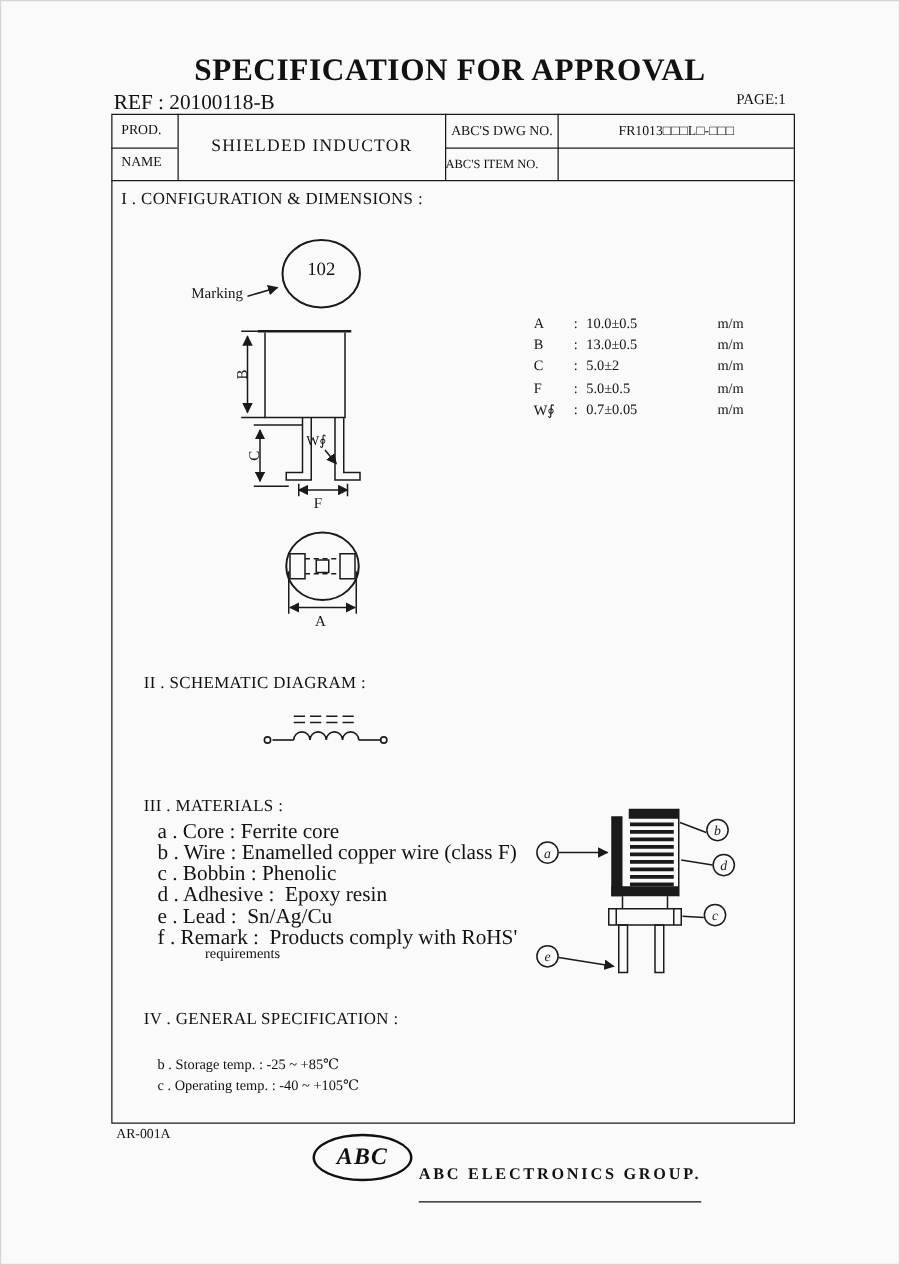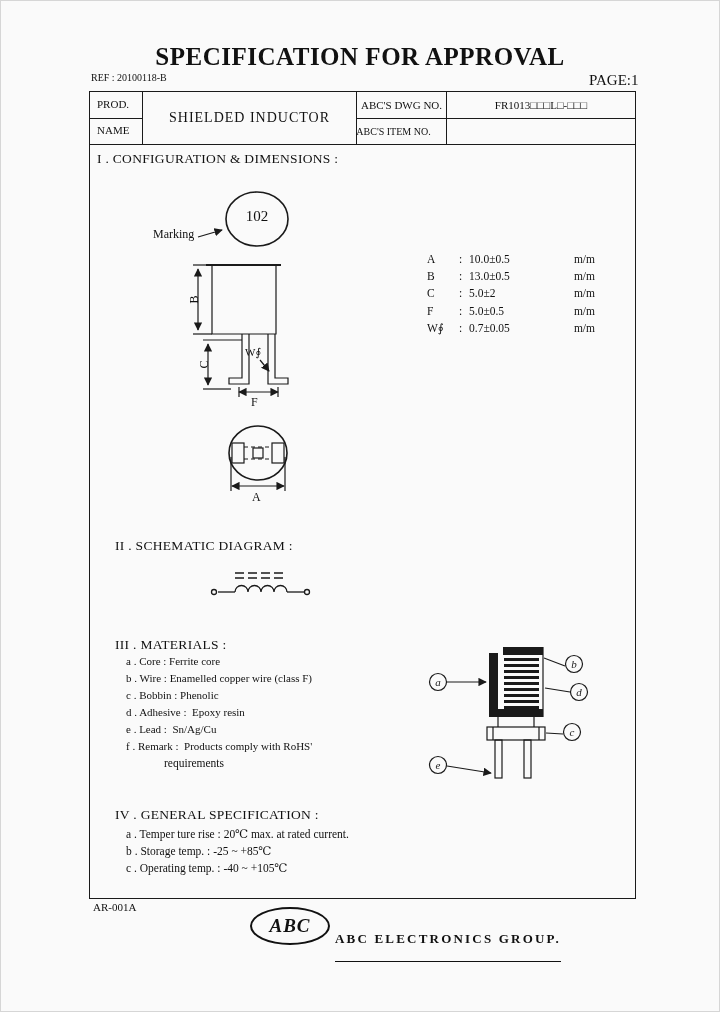--- a/index.html
+++ b/index.html
@@ -18,43 +18,43 @@
   }
   .frame { border:1px solid #1a1a1a; }
   .cellcenter { display:flex; align-items:center; justify-content:center; }
   .dimtable { }
   .dimrow { display:flex; align-items:center; height:17.4px; font-size:11.5px; }
   .dn { width:32px; }
   .dc { width:10px; }
   .dv { width:84px; text-align:left; }
   .du { width:42px; text-align:right; }
   .heading { font-size:13.5px; letter-spacing:0.3px; }
-  .mat { left:125px; font-size:11px; }
+  .mat { left:125px; font-size:17px; }
   .gen { left:125px; font-size:11.5px; }
   .rot { transform:rotate(-90deg); transform-origin:center; }
   .logo-ellipse {
     position:absolute; left:249px; top:906px; width:76px; height:34px;
     border:2.5px solid #111; border-radius:50%;
     display:flex; align-items:center; justify-content:center;
   }
   .logo-text { font-style:italic; font-weight:bold; font-size:19px; letter-spacing:1px; }
   .cn { position:absolute; left:334px; top:903px; font-size:19px; font-weight:bold; letter-spacing:10px; white-space:pre; }
   .en { position:absolute; left:334px; top:930px; font-size:13px; font-weight:bold; letter-spacing:2.2px;
         border-bottom:1.5px solid #111; padding-bottom:14px; white-space:pre; }
   svg { position:absolute; left:0; top:0; }
   svg text { font-family:"Liberation Serif","DejaVu Serif",serif; }
 </style>
 </head>
 <body>
 
 <div class="canvas">
 
   <div class="title">SPECIFICATION FOR APPROVAL</div>
-  <div class="t" style="left:90px;top:71px;font-size:10px">REF : 20100118-B</div>
-  <div class="t" style="left:588px;top:71px;font-size:15px">PAGE:1</div>
+  <div class="t" style="left:90px;top:71px;font-size:17px">REF : 20100118-B</div>
+  <div class="t" style="left:588px;top:71px;font-size:12px">PAGE:1</div>
 
   <div class="abs frame" style="left:88px;top:90px;width:545px;height:806px"></div>
 
   <div class="line" style="left:88px;top:143px;width:546px;height:1px"></div>
   <div class="line" style="left:88px;top:117px;width:53px;height:1px"></div>
   <div class="line" style="left:355px;top:117px;width:279px;height:1px"></div>
   <div class="line" style="left:141px;top:90px;width:1px;height:53px"></div>
   <div class="line" style="left:355px;top:90px;width:1px;height:53px"></div>
   <div class="line" style="left:445px;top:90px;width:1px;height:53px"></div>
 
@@ -115,21 +115,20 @@
   <div class="t heading" style="left:114px;top:636px">III . MATERIALS :</div>
   <div class="t mat" style="top:654px">a . Core : Ferrite core</div>
   <div class="t mat" style="top:671px">b . Wire : Enamelled copper wire (class F)</div>
   <div class="t mat" style="top:688px">c . Bobbin : Phenolic</div>
   <div class="t mat" style="top:705px">d . Adhesive :  Epoxy resin</div>
   <div class="t mat" style="top:722px">e . Lead :  Sn/Ag/Cu</div>
   <div class="t mat" style="top:739px">f . Remark :  Products comply with RoHS'</div>
   <div class="t" style="left:163px;top:756px;font-size:11.5px">requirements</div>
 
   <div class="t heading" style="left:114px;top:806px">IV . GENERAL SPECIFICATION :</div>
-  <div class="t gen" style="top:826px">a . Temper ture rise : 20℃ max. at rated current.</div>
   <div class="t gen" style="top:843px">b . Storage temp. : -25 ~ +85℃</div>
   <div class="t gen" style="top:860px">c . Operating temp. : -40 ~ +105℃</div>
 
   <div class="t" style="left:92px;top:900px;font-size:11px">AR-001A</div>
   <div class="logo-ellipse">
     <span class="logo-text">ABC</span>
   </div>
   <div class="en">ABC ELECTRONICS GROUP.</div>
 
   <svg width="720" height="1012" viewBox="0 0 720 1012">

